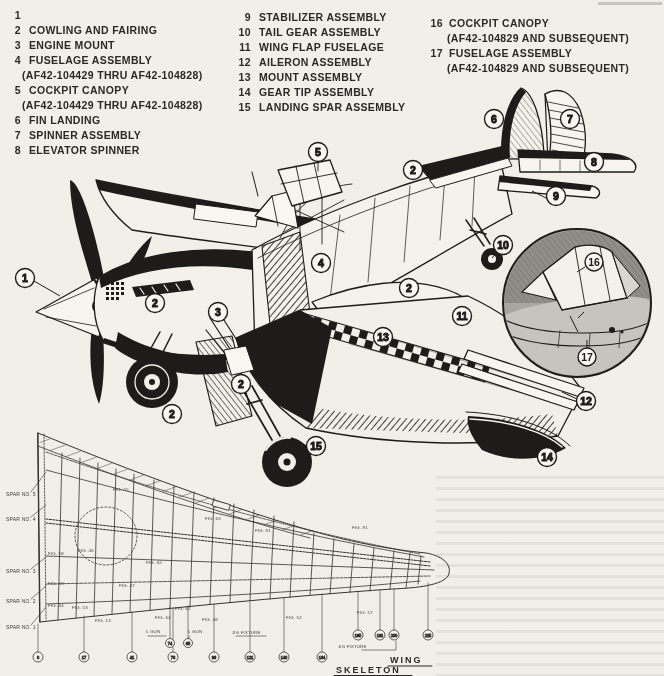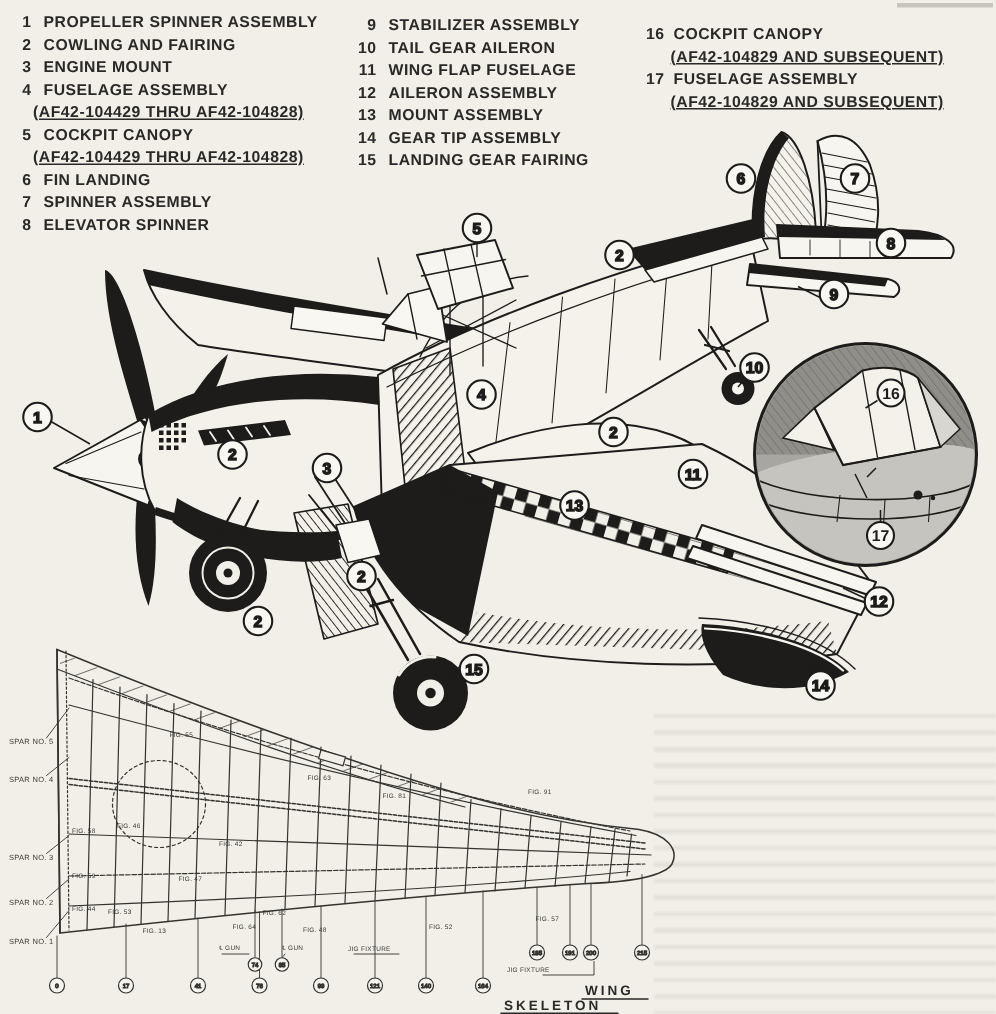--- a/index.html
+++ b/index.html
@@ -10,21 +10,21 @@
     color:#2a2927;
   }
   .legend .col{position:absolute;}
   .col.c1{left:6px; top:7px;}
   .col.c2{left:236px; top:9px;}
   .col.c3{left:428px; top:15px;}
   .row{display:flex; height:15px; align-items:center;
        font-size:10.5px; font-weight:700; letter-spacing:.35px; white-space:nowrap;}
   .row .num{width:15px; text-align:right; margin-right:8px; flex:none;}
   .c3 .row .num{margin-right:6px;}
-  .row.sub{padding-left:16px;text-decoration:underline;}
+  .row.sub{padding-left:16px;}
   .c3 .row.sub{padding-left:19px;}
   svg.fig{position:absolute; left:0; top:0;}
   .bleed{
     position:absolute; right:0; bottom:0; width:228px; height:200px;
     background:repeating-linear-gradient(180deg, rgba(158,156,148,.20) 0 3px, rgba(0,0,0,0) 3px 11px);
     filter:blur(.7px); opacity:.8;
   }
   .scanline{position:absolute; left:598px; top:2px; width:64px; height:3px; background:#b9b7b1; opacity:.75;}
   text{font-family:"Liberation Sans", sans-serif;}
   .callout-num{font-size:10.5px; font-weight:700; fill:#1d1c1a; text-anchor:middle;}
@@ -35,21 +35,20 @@
 </style>
 </head>
 <body>
 
 <div class="page">
 
   <div class="legend">
     <div class="col c1">
       <div class="row">
           <span class="num">1</span>
-          <span class="txt">PROPELLER SPINNER ASSEMBLY</span>
         </div>
       <div class="row">
           <span class="num">2</span>
           <span class="txt">COWLING AND FAIRING</span>
         </div>
       <div class="row">
           <span class="num">3</span>
           <span class="txt">ENGINE MOUNT</span>
         </div>
       <div class="row">
@@ -79,41 +78,41 @@
           <span class="txt">ELEVATOR SPINNER</span>
         </div>
     </div>
     <div class="col c2">
       <div class="row">
           <span class="num">9</span>
           <span class="txt">STABILIZER ASSEMBLY</span>
         </div>
       <div class="row">
           <span class="num">10</span>
-          <span class="txt">TAIL GEAR AILERON</span>
+          <span class="txt">TAIL GEAR ASSEMBLY</span>
         </div>
       <div class="row">
           <span class="num">11</span>
           <span class="txt">WING FLAP FUSELAGE</span>
         </div>
       <div class="row">
           <span class="num">12</span>
           <span class="txt">AILERON ASSEMBLY</span>
         </div>
       <div class="row">
           <span class="num">13</span>
           <span class="txt">MOUNT ASSEMBLY</span>
         </div>
       <div class="row">
           <span class="num">14</span>
           <span class="txt">GEAR TIP ASSEMBLY</span>
         </div>
       <div class="row">
           <span class="num">15</span>
-          <span class="txt">LANDING GEAR FAIRING</span>
+          <span class="txt">LANDING SPAR ASSEMBLY</span>
         </div>
     </div>
     <div class="col c3">
       <div class="row">
           <span class="num">16</span>
           <span class="txt">COCKPIT CANOPY</span>
         </div>
       <div class="row sub">
           <span class="txt">(AF42-104829 AND SUBSEQUENT)</span>
         </div>

